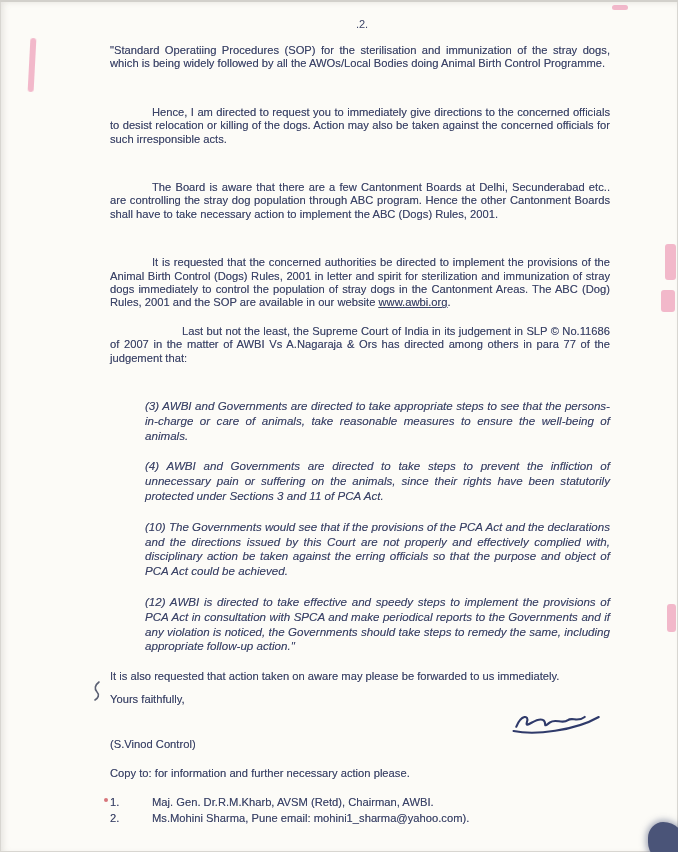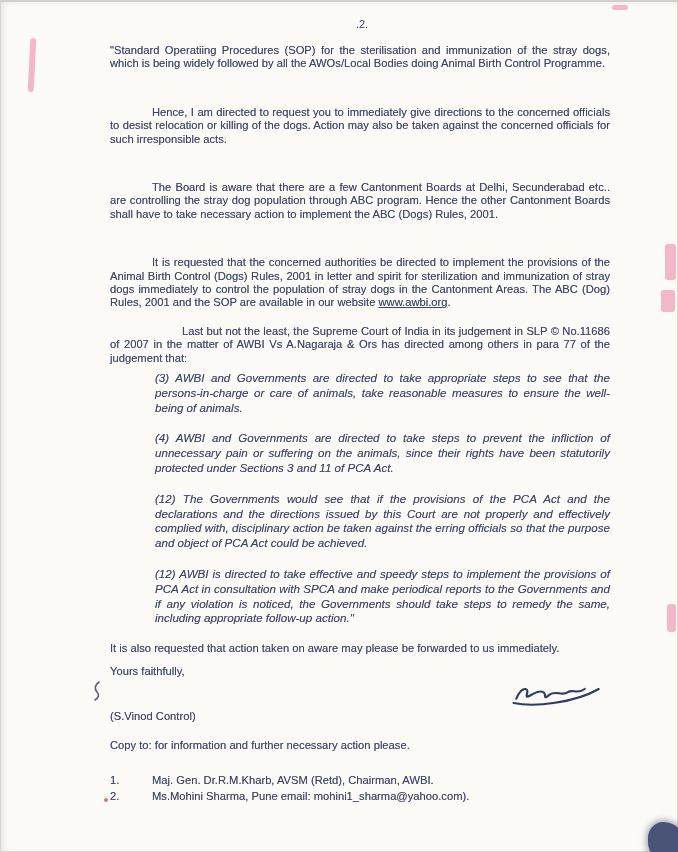--- a/index.html
+++ b/index.html
@@ -23,42 +23,42 @@
     text-align:center;font-size:11px;margin:0 0 14px 4px;
   }
   p{margin:0;}
   .body{
     font-size:11.2px;line-height:13.4px;text-align:justify;
     margin-bottom:15px;
     text-shadow:0 0 .5px rgba(60,68,104,.55);
   }
   .indent{text-indent:42px;margin-top:35px;}
   .indent-lg{text-indent:72px;}
-  .mb-lg{margin-bottom:6px;}
+  .mb-lg{margin-bottom:34px;}
   .link{text-decoration:underline;}
-  .quotes{margin-left:45px;}
+  .quotes{margin-left:35px;}
   .quote{
     font-style:italic;
     font-size:11.6px;line-height:14.8px;text-align:justify;
     margin-bottom:16px;
     text-shadow:0 0 .5px rgba(60,68,104,.5);
   }
   .last{text-align:left;margin-bottom:8px;}
   .closing{
     text-align:left;
     font-size:11.2px;line-height:14px;
     margin-bottom:16px;
     text-shadow:0 0 .5px rgba(60,68,104,.55);
   }
   .signature{
     display:block;margin:3px 8px 2px auto;
     transform:rotate(-4deg);
   }
   .copyline{
-    font-size:11.2px;margin-bottom:22px;text-align:left;
+    font-size:11.2px;margin-bottom:16px;text-align:left;
     text-shadow:0 0 .5px rgba(60,68,104,.55);
   }
   .copylist{font-size:11.2px;line-height:15.5px;}
   .copyitem{display:flex;margin-bottom:1px;text-shadow:0 0 .5px rgba(60,68,104,.55);}
   .copyitem .num{width:42px;flex:0 0 42px;}
   
   .artifact{position:absolute;border-radius:3px;}
   .pink{background:rgba(233,130,165,.55);filter:blur(.6px);}
   .a1{left:29px;top:38px;width:6px;height:54px;transform:rotate(3deg);}
   .a2{left:612px;top:5px;width:16px;height:5px;}
@@ -102,21 +102,21 @@
 
     <p class="body indent">The Board is aware that there are a few Cantonment Boards at Delhi, Secunderabad etc.. are controlling the stray dog population through ABC program. Hence the other Cantonment Boards shall have to take necessary action to implement the ABC (Dogs) Rules, 2001.</p>
 
     <p class="body indent"><span>It is requested that the concerned authorities be directed to implement the provisions of the Animal Birth Control (Dogs) Rules, 2001 in letter and spirit for sterilization and immunization of stray dogs immediately to control the population of stray dogs in the Cantonment Areas. The ABC (Dog) Rules, 2001 and the SOP are available in our website </span><span class="link">www.awbi.org</span><span>.</span></p>
 
     <p class="body indent-lg mb-lg">Last but not the least, the Supreme Court of India in its judgement in SLP © No.11686 of 2007 in the matter of AWBI Vs A.Nagaraja &amp; Ors has directed among others in para 77 of the judgement that:</p>
 
     <div class="quotes">
       <p class="quote">(3) AWBI and Governments are directed to take appropriate steps to see that the persons-in-charge or care of animals, take reasonable measures to ensure the well-being of animals.</p>
       <p class="quote">(4) AWBI and Governments are directed to take steps to prevent the infliction of unnecessary pain or suffering on the animals, since their rights have been statutorily protected under Sections 3 and 11 of PCA Act.</p>
-      <p class="quote">(12) The Governments would see that if the provisions of the PCA Act and the declarations and the directions issued by this Court are not properly and effectively complied with, disciplinary action be taken against the erring officials so that the purpose and object of PCA Act could be achieved.</p>
+      <p class="quote">(10) The Governments would see that if the provisions of the PCA Act and the declarations and the directions issued by this Court are not properly and effectively complied with, disciplinary action be taken against the erring officials so that the purpose and object of PCA Act could be achieved.</p>
       <p class="quote">(12) AWBI is directed to take effective and speedy steps to implement the provisions of PCA Act in consultation with SPCA and make periodical reports to the Governments and if any violation is noticed, the Governments should take steps to remedy the same, including appropriate follow-up action."</p>
     </div>
 
     <p class="body last">It is also requested that action taken on aware may please be forwarded to us immediately.</p>
 
     <div class="closing">
       <div>Yours faithfully,</div>
       <svg class="signature" width="92" height="26" viewBox="0 0 92 26">
         <path d="M6 15 C12 3, 20 4, 17 11 C14 19, 27 6, 33 10 C38 13, 31 19, 40 13 C46 9, 52 16, 58 12 C62 9, 68 15, 75 10" stroke="#2f3a6a" stroke-width="2.1" fill="none" stroke-linecap="round"></path>
         <path d="M3 19 C24 25, 64 23, 89 11" stroke="#2f3a6a" stroke-width="2.1" fill="none" stroke-linecap="round"></path>

